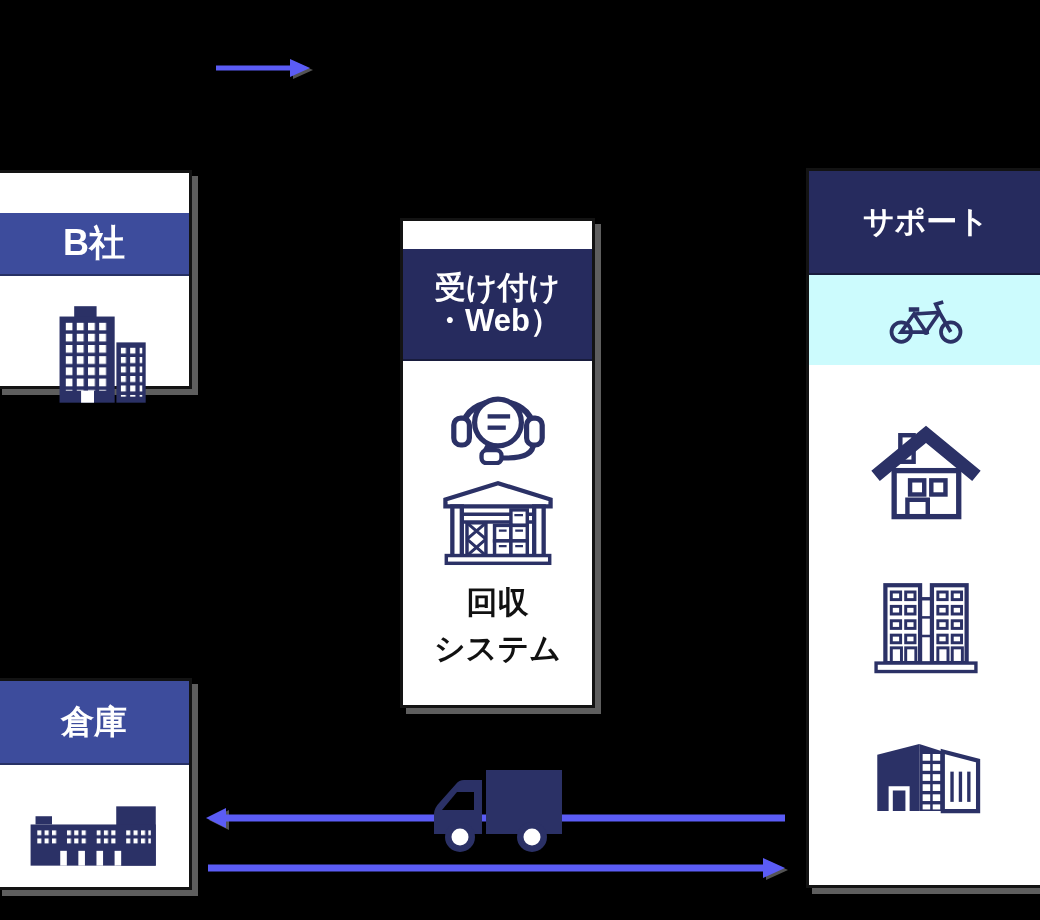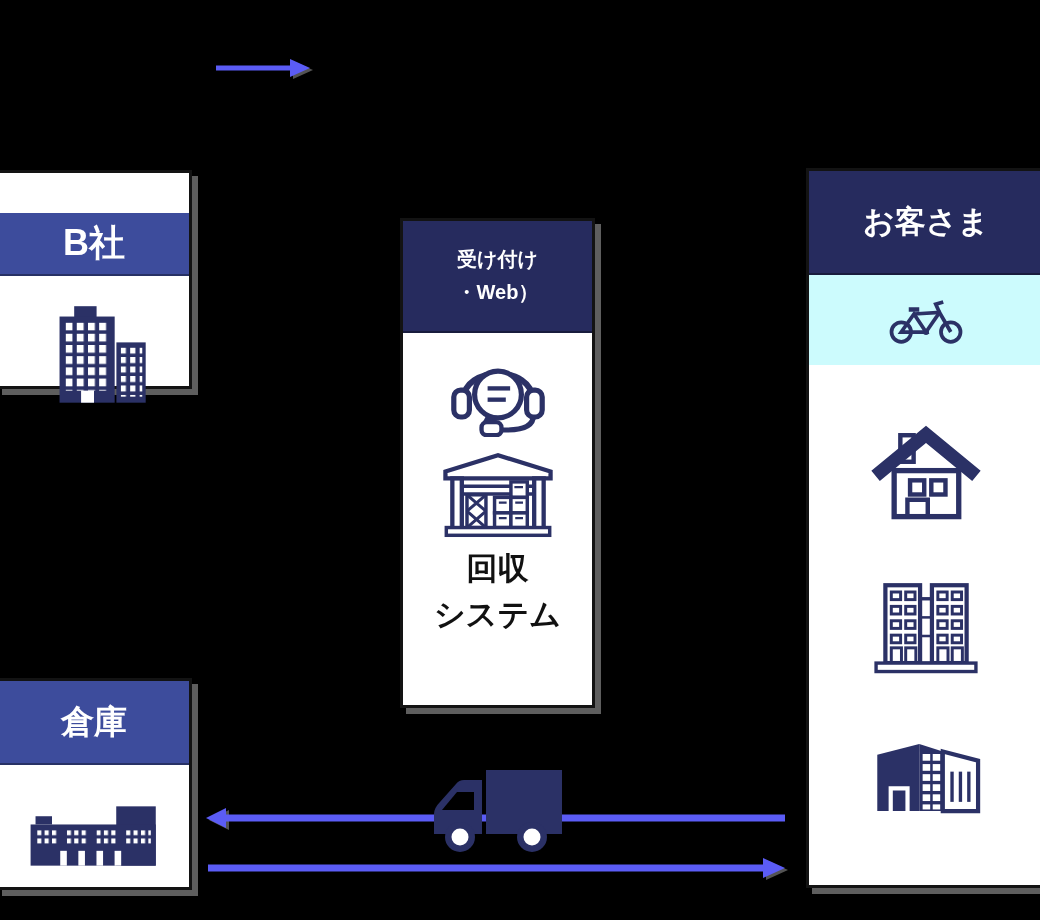--- a/index.html
+++ b/index.html
@@ -13,22 +13,22 @@
   .hdr-navy{background:#262b5e;}
   .panel-body{display:flex;flex-direction:column;align-items:center;box-sizing:border-box;}
 
   
   .panel-b{left:-4px;top:170px;width:196px;height:219px;}
   .panel-b .panel-header{height:63px;font-size:36px;margin-top:40px;}
   .panel-b .panel-body{height:150px;justify-content:center;}
 
   
   .panel-mid{left:400px;top:218px;width:195px;height:490px;}
-  .panel-mid .panel-header{height:112px;font-size:20px;line-height:33px;}
-  .mid-label{margin-top:8px;text-align:center;color:#111;font-size:31px;line-height:46px;}
+  .panel-mid .panel-header{height:112px;font-size:31px;line-height:33px;margin-top:28px;}
+  .mid-label{margin-top:14px;text-align:center;color:#111;font-size:31px;line-height:46px;}
 
   
   .panel-right{left:806px;top:168px;width:240px;height:720px;}
   .panel-right .panel-header{height:104px;font-size:31px;line-height:46px;}
   .cyan-band{height:90px;background:#ccfbfd;display:flex;align-items:center;justify-content:center;}
   .right-body{position:relative;height:520px;background:#fff;}
   .right-body svg{position:absolute;left:50%;transform:translateX(-50%);}
   .icon-house{top:56px;}
   .icon-apartment{top:210px;}
   .icon-facility{top:368px;}
@@ -110,21 +110,21 @@
       </svg>
       <div class="mid-label">
         <div>回収</div>
         <div>システム</div>
       </div>
     </div>
   </div>
 
   <div class="panel panel-right">
     <div class="panel-header hdr-navy">
-      <div>お客さま</div>
+      <div>サポート</div>
     </div>
     <div class="cyan-band">
       <svg width="78" height="54" viewBox="0 0 104 70">
         <circle cx="19" cy="51" r="13" stroke="#2b3166" stroke-width="5" fill="none"></circle>
         <circle cx="85" cy="51" r="13" stroke="#2b3166" stroke-width="5" fill="none"></circle>
         <path d="M19,51 L36,27 L52,51 Z" stroke="#2b3166" stroke-width="5" fill="none"></path>
         <path d="M36,27 L70,25 L85,51" stroke="#2b3166" stroke-width="5" fill="none"></path>
         <path d="M52,51 L70,25" stroke="#2b3166" stroke-width="5" fill="none"></path>
         <path d="M29,21 L43,21" stroke="#2b3166" stroke-width="6"></path>
         <path d="M70,25 L65,14 L75,11" stroke="#2b3166" stroke-width="5" fill="none"></path>

